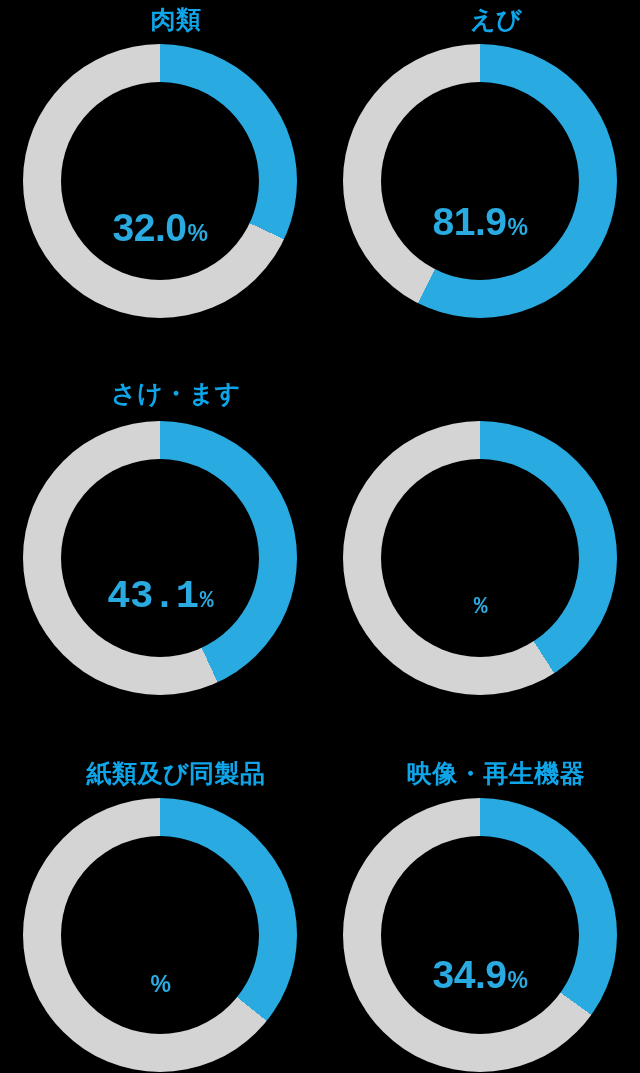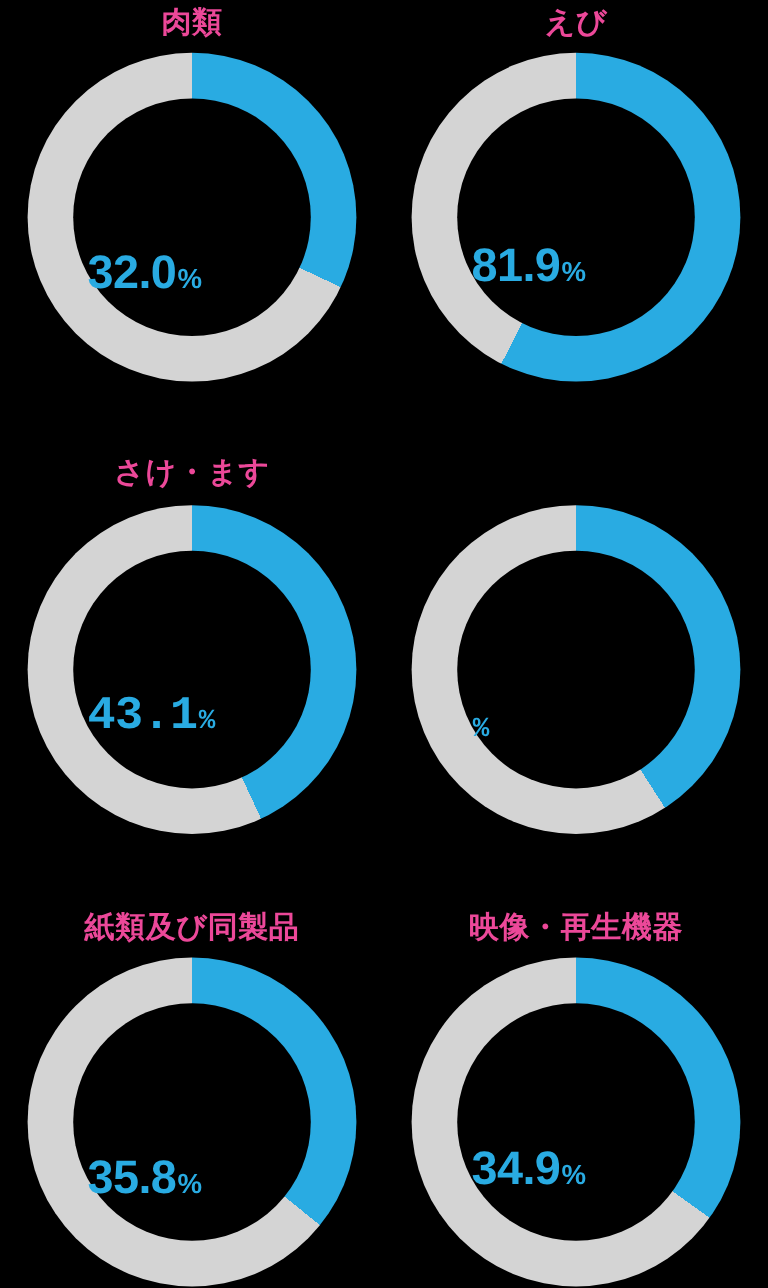--- a/index.html
+++ b/index.html
@@ -32,24 +32,24 @@
   
   .col-0 { left: 0px; }
   .col-1 { left: 320px; }
   .row-0 { top: 0px; }
   .row-1 { top: 377px; font-family: Liberation Mono, monospace; }
   .row-2 { top: 754px; }
 
   .gauge-title {
     position: absolute;
     top: 2px;
-    left: 0;
+    left: 16px;
     width: 320px;
     text-align: center;
-    color: #ec4899;
+    color: #0ea5e9;
     font-size: 25px;
     font-weight: bold;
     letter-spacing: 0.5px;
     line-height: 34px;
     white-space: nowrap;
   }
 
   .donut-wrap {
     position: absolute;
     top: 44px;
@@ -70,28 +70,28 @@
     left: 38px;
     top: 38px;
     width: 198px;
     height: 198px;
     border-radius: 50%;
     background: #000000;
   }
 
   .donut-center {
     position: absolute;
-    left: 50px;
+    left: 38px;
     top: 38px;
     width: 198px;
     height: 198px;
     border-radius: 50%;
     display: flex;
     flex-direction: column;
-    align-items: flex-start;
+    align-items: center;
     justify-content: center;
   }
 
   .gauge-icon {
     display: block;
     width: 108px;
     height: 86px;
     margin-top: 2px;
   }
 
@@ -181,21 +181,20 @@
     <div class="gauge-card col-0 row-2">
       <div class="gauge-title">紙類及び同製品</div>
       <div class="donut-wrap">
         <div class="donut-ring" style="background: conic-gradient(rgb(41, 171, 226) 0deg, rgb(41, 171, 226) 128.88deg, rgb(212, 212, 212) 128.88deg, rgb(212, 212, 212) 360deg);"></div>
         <div class="donut-hole"></div>
         <div class="donut-center">
           <svg class="gauge-icon" viewBox="0 10 104 100" preserveAspectRatio="xMidYMid meet" style="width: 96px; height: 92px; margin-top: 0px;">
             <use href="#ico-paper-rolls-icon"></use>
           </svg>
           <div class="gauge-value">
-            <span class="num">35.8</span>
             <span class="pct">%</span>
           </div>
         </div>
       </div>
     </div>
     <div class="gauge-card col-1 row-2">
       <div class="gauge-title">映像・再生機器</div>
       <div class="donut-wrap">
         <div class="donut-ring" style="background: conic-gradient(rgb(41, 171, 226) 0deg, rgb(41, 171, 226) 125.64deg, rgb(212, 212, 212) 125.64deg, rgb(212, 212, 212) 360deg);"></div>
         <div class="donut-hole"></div>

